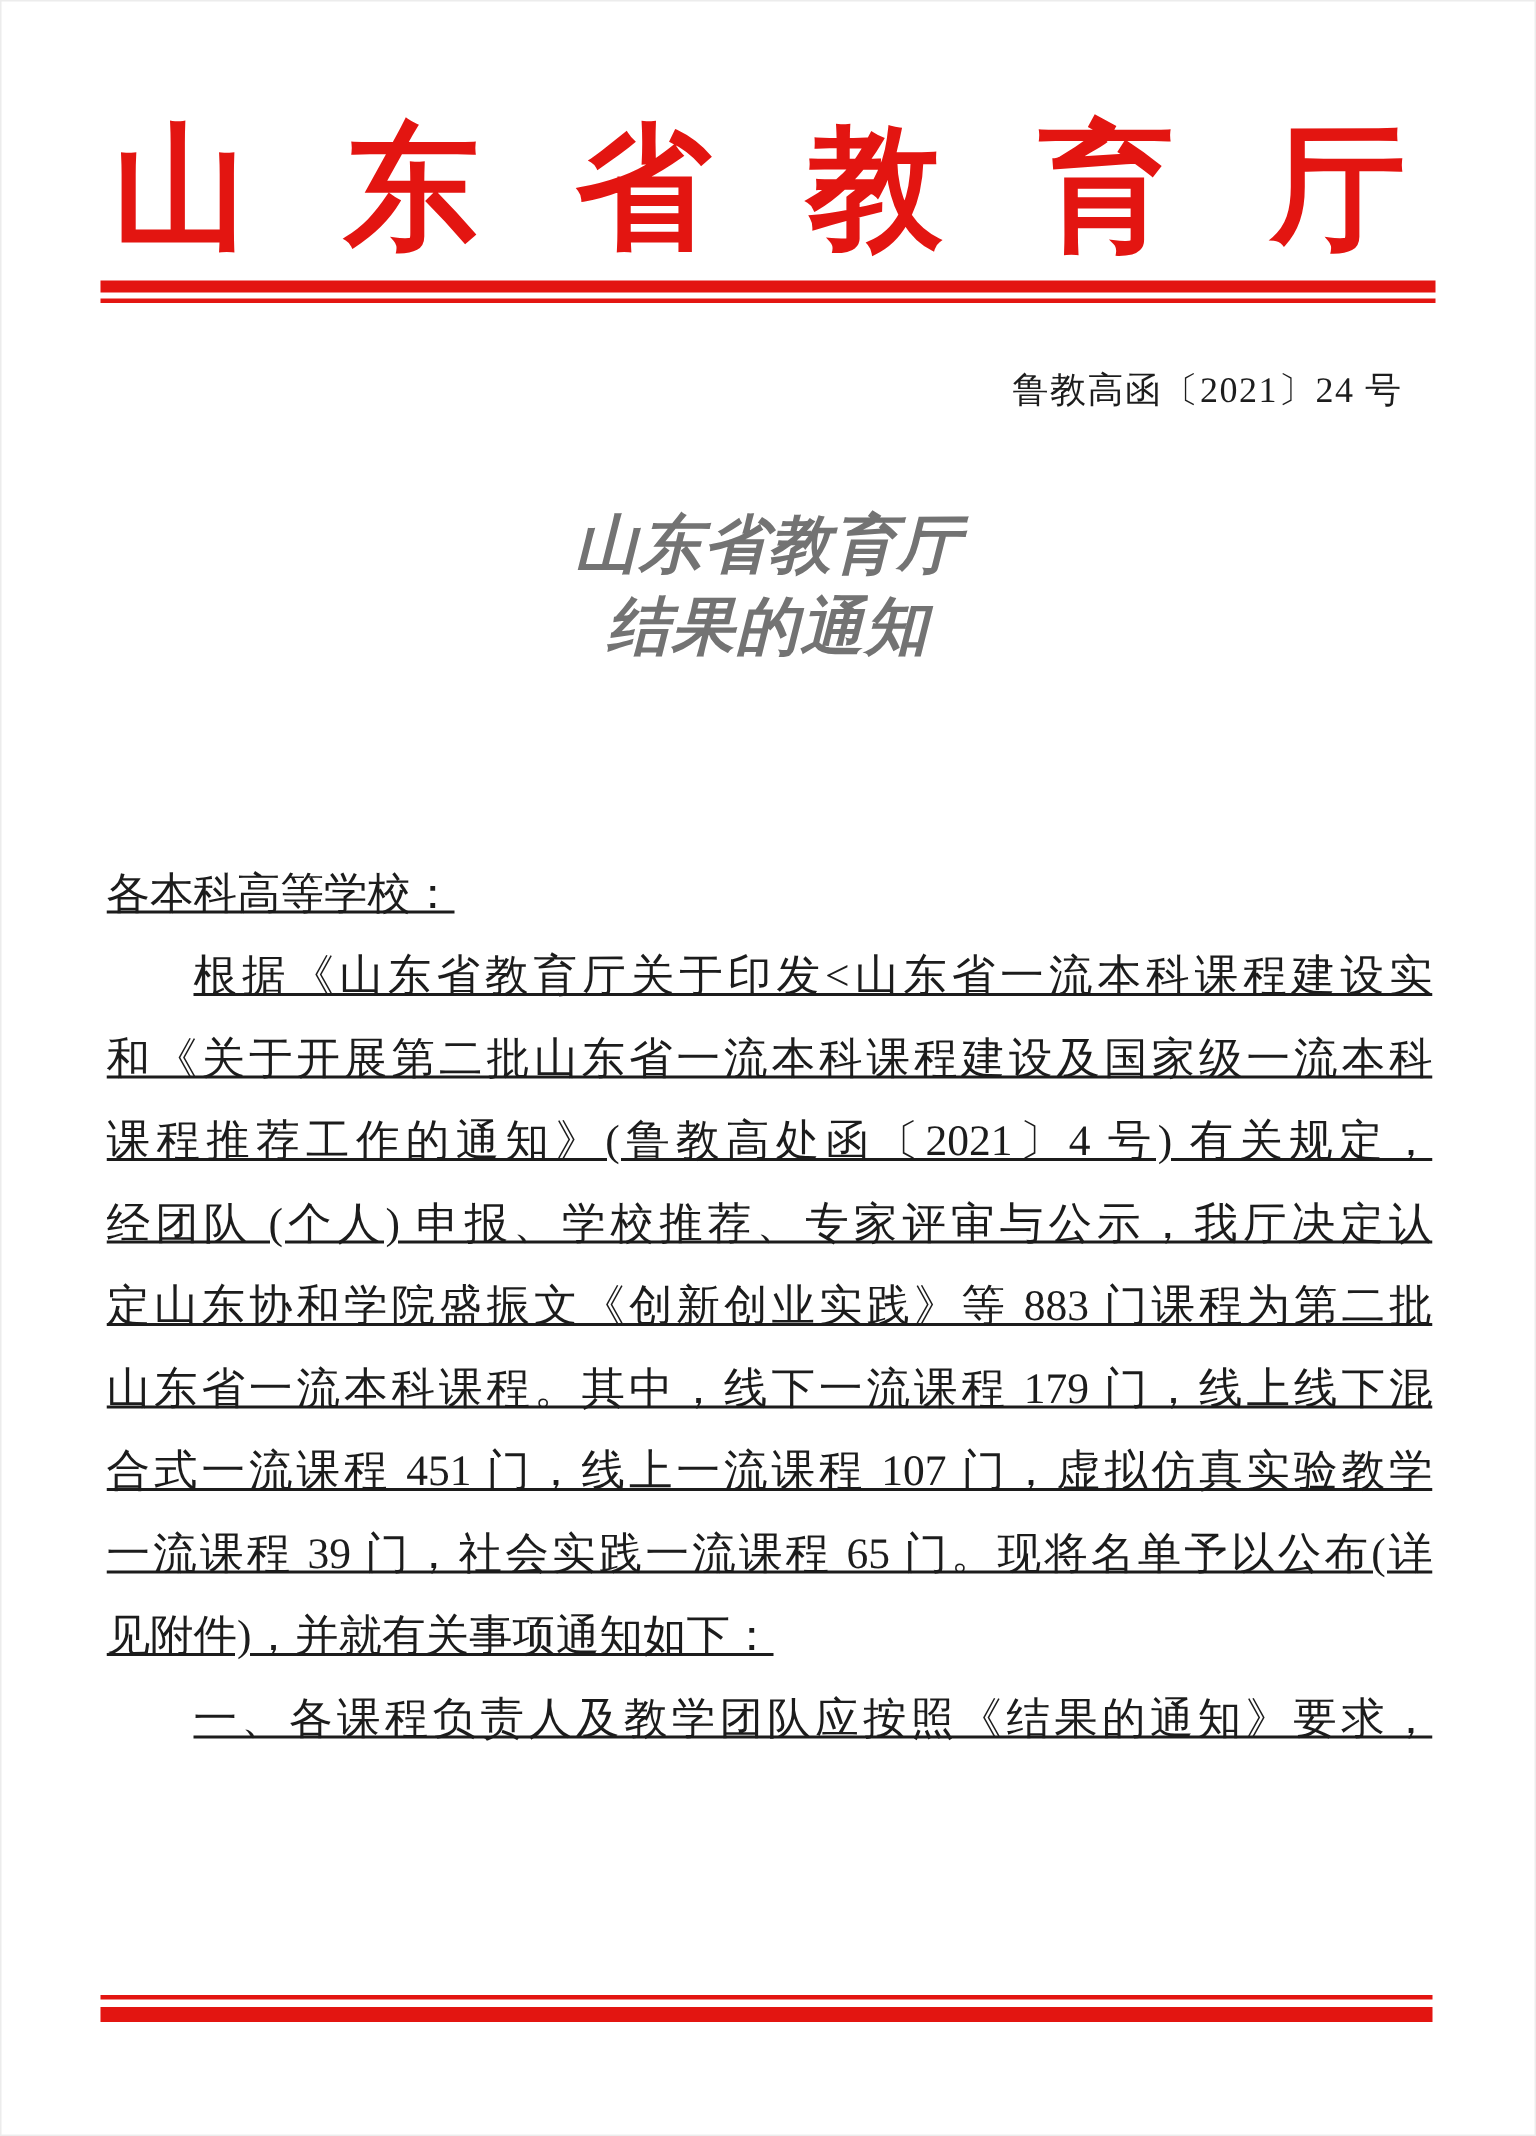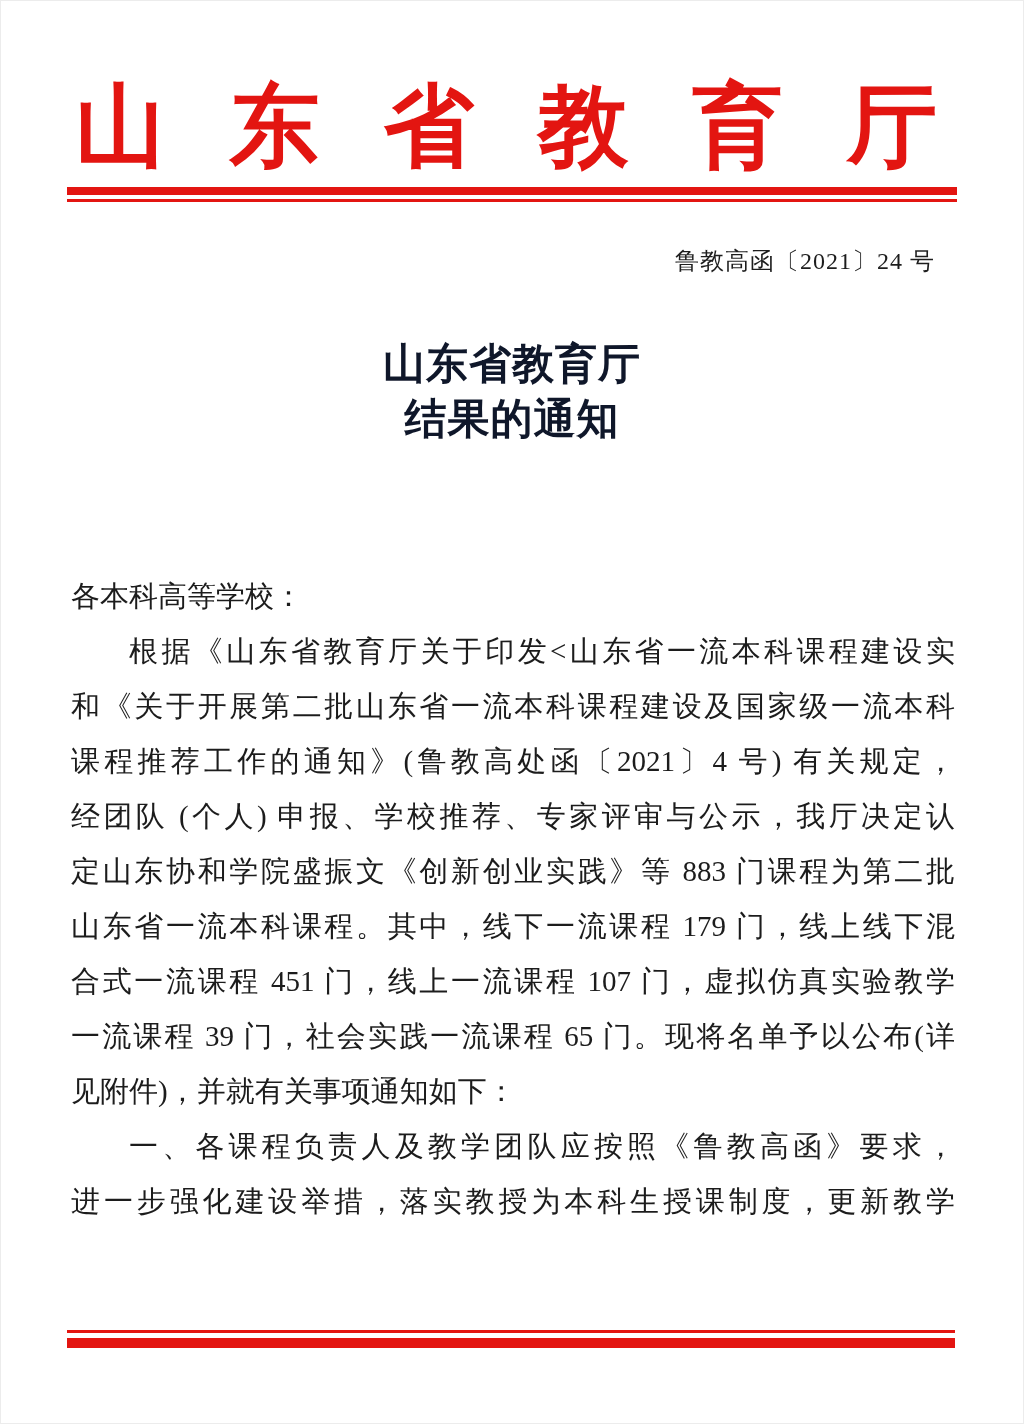--- a/index.html
+++ b/index.html
@@ -46,37 +46,39 @@
     white-space: nowrap;
   }
   .doc-title {
     position: absolute;
     left: 0;
     right: 0;
     top: 336px;
     text-align: center;
     font-size: 42px;
     font-weight: 700;
-    color: #0f172a;
+    color: #737373;
     line-height: 55px;
     letter-spacing: 1px;
+    font-style: italic;
   }
   .body-text {
     position: absolute;
     left: 70px;
     top: 568px;
     width: 884px;
     font-size: 29px;
     color: #1c1c1c;
   }
   .bline {
     height: 55px;
     line-height: 55px;
     text-align: left;
     overflow: hidden;
+    text-decoration: underline;
   }
   .bline.fill {
     text-align: justify;
     text-align-last: justify;
   }
   .bline.indent { padding-left: 58px; }
 </style>
 </head>
 <body>
 
@@ -105,20 +107,19 @@
     <div class="bline">各本科高等学校：</div>
     <div class="bline fill indent">根据《山东省教育厅关于印发&lt;山东省一流本科课程建设实</div>
     <div class="bline fill">和《关于开展第二批山东省一流本科课程建设及国家级一流本科</div>
     <div class="bline fill">课程推荐工作的通知》(鲁教高处函〔2021〕4 号) 有关规定，</div>
     <div class="bline fill">经团队 (个人) 申报、学校推荐、专家评审与公示，我厅决定认</div>
     <div class="bline fill">定山东协和学院盛振文《创新创业实践》等 883 门课程为第二批</div>
     <div class="bline fill">山东省一流本科课程。其中，线下一流课程 179 门，线上线下混</div>
     <div class="bline fill">合式一流课程 451 门，线上一流课程 107 门，虚拟仿真实验教学</div>
     <div class="bline fill">一流课程 39 门，社会实践一流课程 65 门。现将名单予以公布(详</div>
     <div class="bline">见附件)，并就有关事项通知如下：</div>
-    <div class="bline fill indent">一、各课程负责人及教学团队应按照《鲁教高函》要求，</div>
-    <div class="bline fill">进一步强化建设举措，落实教授为本科生授课制度，更新教学</div>
+    <div class="bline fill indent">一、各课程负责人及教学团队应按照《结果的通知》要求，</div>
   </div>
 
   <div class="rule rule-bottom-thin"></div>
   <div class="rule rule-bottom-thick"></div>
 
 </div>
 
 </body></html>

